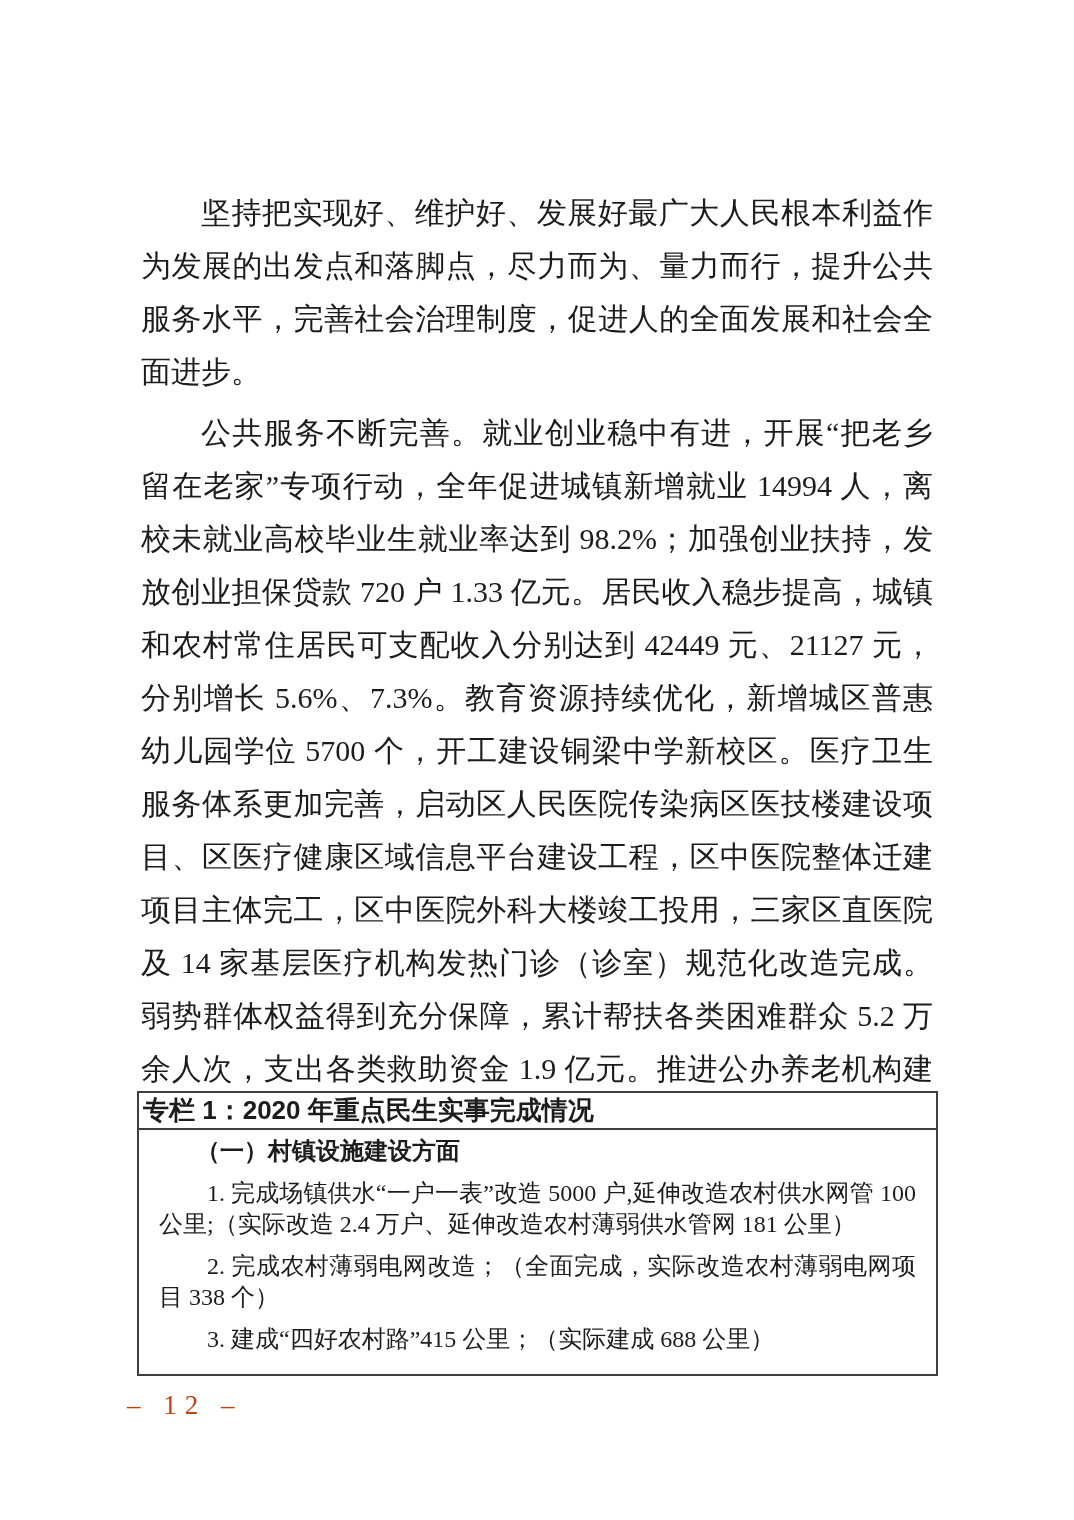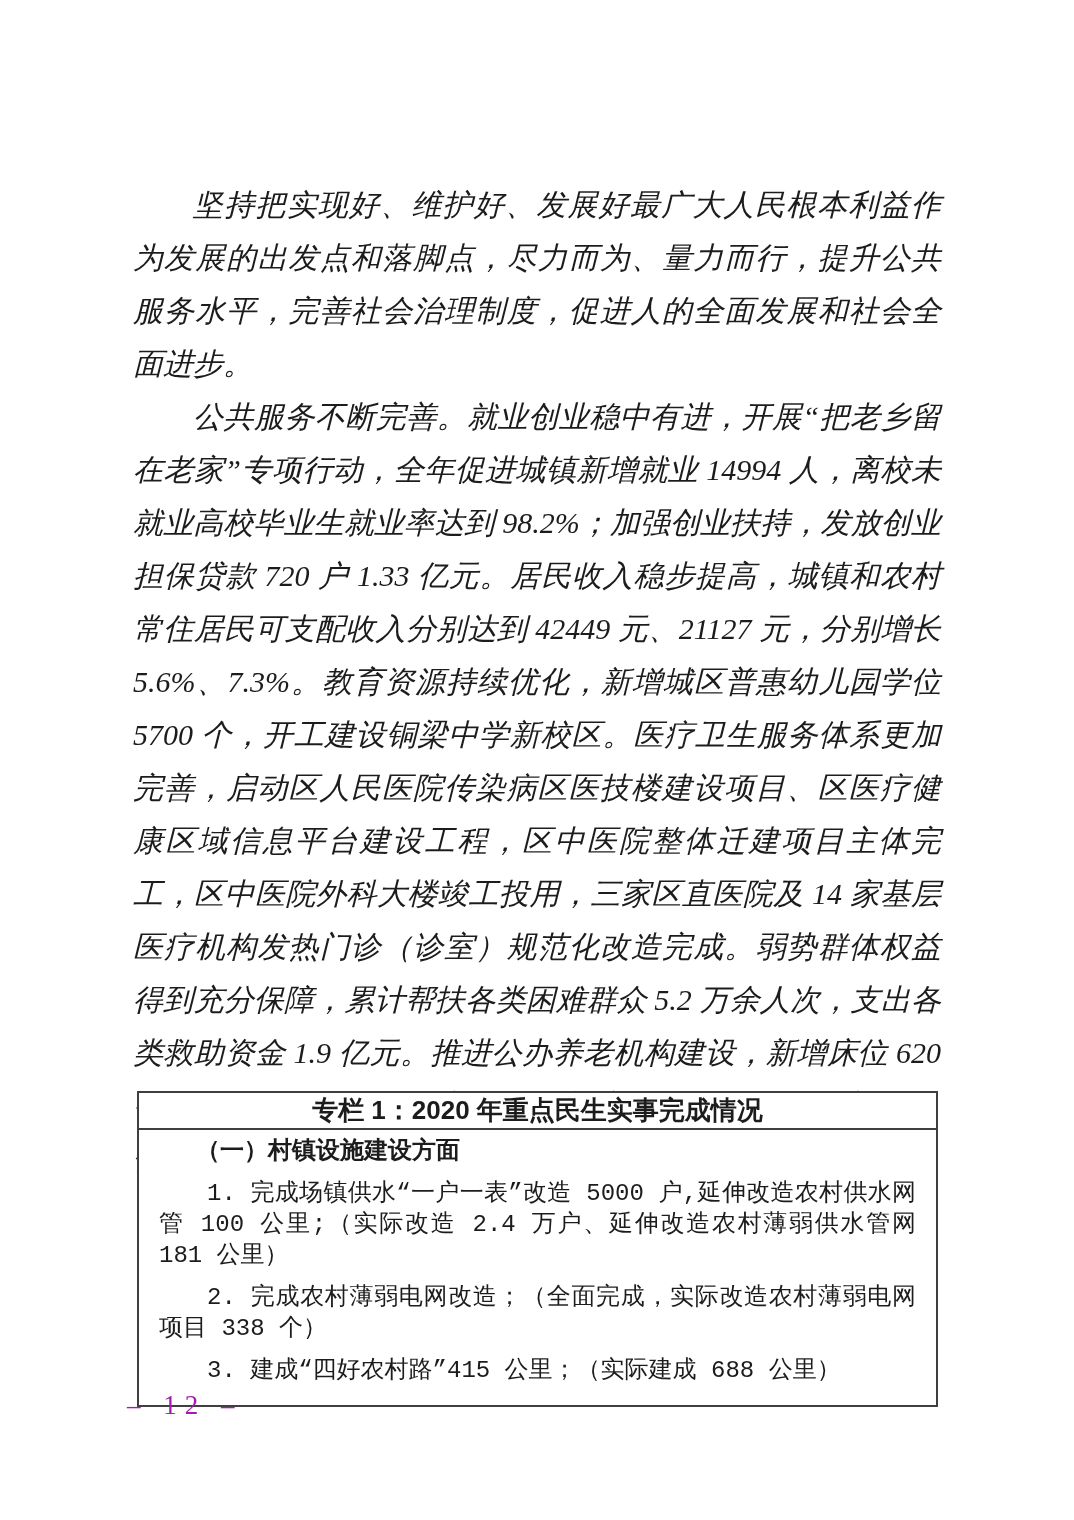--- a/index.html
+++ b/index.html
@@ -16,65 +16,63 @@
   .body-text {
     position: absolute;
     left: 133px;
     top: 178px;
     width: 808px;
     font-size: 30px;
     line-height: 53px;
     text-align: justify;
   }
   .para {
-    margin: 0;
+    margin: 8px;
     text-indent: 2em;
-    font-style: italic;
   }
   .panel {
     position: absolute;
     left: 137px;
     top: 1091px;
     width: 801px;
     box-sizing: border-box;
     border: 2px solid #3f3f3f;
     background: #ffffff;
   }
   .panel-title {
     font-family: "Liberation Sans", "DejaVu Sans", sans-serif;
     font-weight: bold;
     font-size: 26px;
     line-height: 30px;
-    text-align: center;
+    text-align: left;
     padding: 2px 4px 3px 4px;
     border-bottom: 2px solid #3f3f3f;
   }
   .panel-body {
     padding: 6px 9px 8px 9px;
     font-size: 24px;
     line-height: 31px;
     text-align: justify;
-    font-family: Liberation Mono, monospace;
   }
   .panel-heading {
     margin: 0;
     text-indent: 2em;
     font-weight: bold;
   }
   .panel-item {
     margin: 11px;
     text-indent: 2em;
   }
   .page-number {
     position: absolute;
     left: 127px;
     top: 1390px;
     font-size: 27px;
     letter-spacing: 8px;
-    color: #a21caf;
+    color: #c2410c;
   }
 </style>
 </head>
 <body>
 
 <div class="page">
 
   <div class="body-text">
     <p class="para">坚持把实现好、维护好、发展好最广大人民根本利益作为发展的出发点和落脚点，尽力而为、量力而行，提升公共服务水平，完善社会治理制度，促进人的全面发展和社会全面进步。</p>
     <p class="para">公共服务不断完善。就业创业稳中有进，开展“把老乡留在老家”专项行动，全年促进城镇新增就业 14994 人，离校未就业高校毕业生就业率达到 98.2%；加强创业扶持，发放创业担保贷款 720 户 1.33 亿元。居民收入稳步提高，城镇和农村常住居民可支配收入分别达到 42449 元、21127 元，分别增长 5.6%、7.3%。教育资源持续优化，新增城区普惠幼儿园学位 5700 个，开工建设铜梁中学新校区。医疗卫生服务体系更加完善，启动区人民医院传染病区医技楼建设项目、区医疗健康区域信息平台建设工程，区中医院整体迁建项目主体完工，区中医院外科大楼竣工投用，三家区直医院及 14 家基层医疗机构发热门诊（诊室）规范化改造完成。弱势群体权益得到充分保障，累计帮扶各类困难群众 5.2 万余人次，支出各类救助资金 1.9 亿元。推进公办养老机构建设，新增床位 620 张。25 件民生实事年度目标超额完成 14 件、全面完成 11 件，人民群众获得感、幸福感不断增强。</p>

